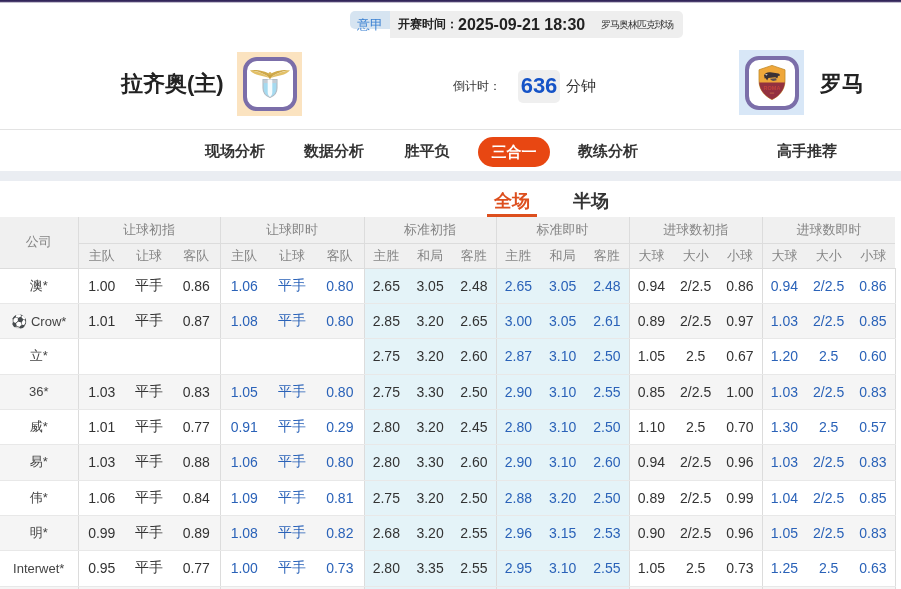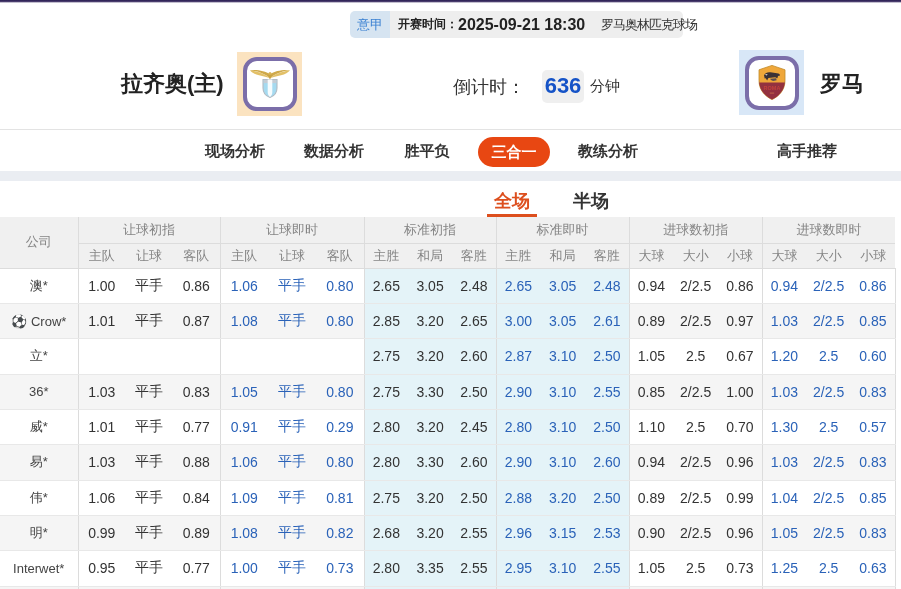--- a/index.html
+++ b/index.html
@@ -2,42 +2,42 @@
 <html><head>
 <meta charset="utf-8">
 <style>
 * { margin:0; padding:0; box-sizing:border-box; }
 html,body { width:901px; height:589px; background:#fff; overflow:hidden;
   font-family:"Liberation Sans", sans-serif; }
 .topbar { position:absolute; left:0; top:0; width:901px; height:3px;
   background:linear-gradient(to bottom,#2e2356 0%,#38295f 45%,#ffffff 100%); }
 
 .infobar { position:absolute; left:350px; top:11px; height:27px; }
-.lg { position:absolute; left:0; top:0; width:40px; height:27px; background:#d6e4f1;
+.lg { position:absolute; left:0; top:0; width:40px; height:18px; background:#d6e4f1;
   color:#3a80d2; font-size:13px; line-height:27px; text-align:center;
   border-radius:5px 0 0 5px; }
 .inf { position:absolute; left:40px; top:0; width:293px; height:27px; background:#eeeeee;
   border-radius:0 5px 5px 0; }
 .inf b { position:absolute; left:8px; top:0; line-height:27px; font-size:12px;
   font-weight:bold; color:#222; white-space:nowrap; }
 .inf .date { position:absolute; left:68px; top:0; line-height:27px; font-size:16px;
   font-weight:bold; color:#222; white-space:nowrap; }
-.inf .stadium { position:absolute; left:211px; top:0; line-height:27px; font-size:13px;
+.inf .stadium { position:absolute; left:211px; top:0; line-height:27px; font-size:10px;
   color:#333; letter-spacing:-1px; white-space:nowrap; }
 
 .tname { position:absolute; font-size:22px; line-height:30px; font-weight:bold; color:#222; top:69px; }
 #home { left:121px; }
 #away { left:820px; }
 .logobox { position:absolute; display:flex; align-items:center; justify-content:center; }
 #homebox { left:237px; top:52px; width:65px; height:64px; background:#fbe3c0; }
 #awaybox { left:739px; top:50px; width:65px; height:65px; background:#d8e7f7; }
 .logoinner { width:54px; height:54px; background:#fff; border:4px solid #7b6ea9;
   border-radius:14px; display:flex; align-items:center; justify-content:center; }
 .cd { position:absolute; top:71px; left:453px; height:31px; display:flex; align-items:center; }
-.cd .lab { font-size:18px; color:#333; }
+.cd .lab { font-size:12px; color:#333; }
 .cd .num { background:#efefef; border-radius:5px; width:42px; height:33px; margin-left:17px;
   color:#1553c7; font-size:22px; font-weight:bold; text-align:center; line-height:31px; }
 .cd .min { font-size:15px; color:#333; margin-left:6px; }
 
 .navline { position:absolute; left:0; top:129px; width:901px; height:1px; background:#e3e3e3; }
 .nav { position:absolute; left:0; top:130px; width:901px; height:41px; background:#fff; }
 .nav .t { position:absolute; top:0; height:41px; line-height:41px; font-size:15px;
   font-weight:bold; color:#333; transform:translateX(-50%); white-space:nowrap; }
 .nav .pill { position:absolute; left:478px; top:7px; width:72px; height:30px;
   border-radius:15px; background:#e84712; color:#fff; font-size:15px; font-weight:bold;

